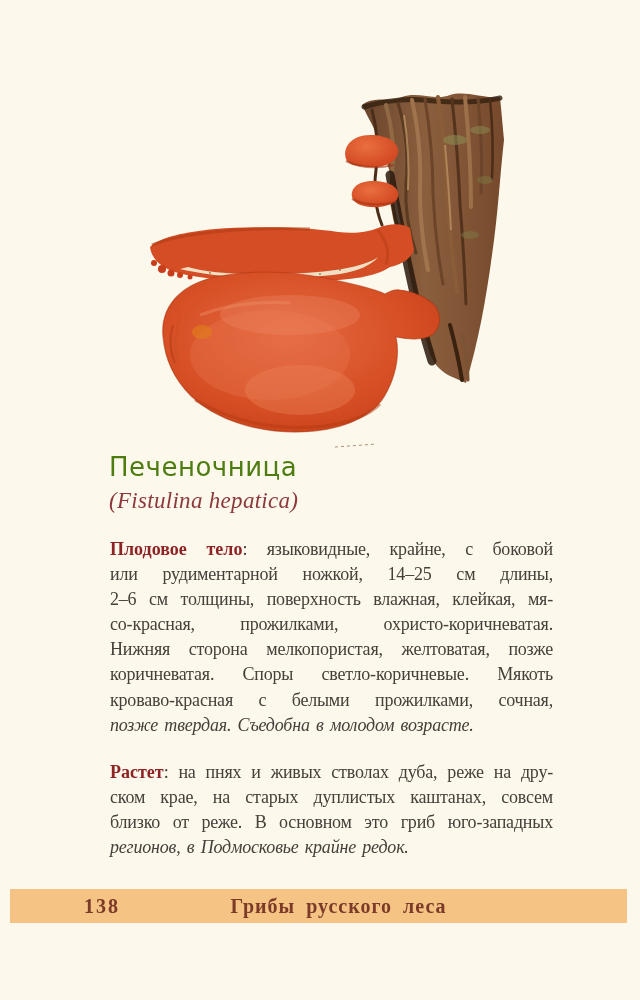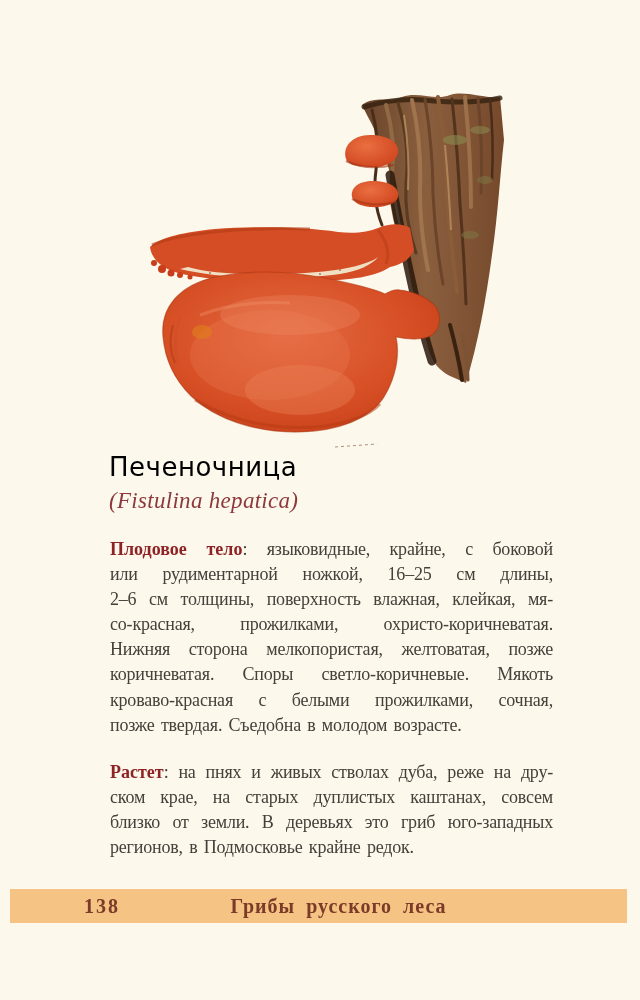--- a/index.html
+++ b/index.html
@@ -9,37 +9,37 @@
     background:#fcf8ec;
     font-family:"Liberation Serif","DejaVu Serif",serif;
   }
   
   .illus{position:absolute;left:140px;top:85px;width:380px;height:370px;}
   
   .title-block{position:absolute;left:109px;top:452px;width:450px;}
   .species-title{
     font-family:"DejaVu Sans","Liberation Sans",sans-serif;
     font-size:26px;line-height:31px;font-weight:400;
-    color:#000000;letter-spacing:.5px;
+    color:#4d7c0f;letter-spacing:.5px;
   }
   .species-latin{
     font-size:23px;line-height:27px;font-style:italic;font-weight:500;
     color:#8d393c;margin-top:4px;letter-spacing:.3px;
   }
   
   .body-text{
     position:absolute;left:110px;top:537px;width:443px;
     font-size:18px;line-height:25.1px;color:#45403a;letter-spacing:-0.2px;
   }
   .para2{margin-top:22px;}
   .pline{
     white-space:nowrap;width:443px;
     text-align:justify;text-align-last:justify;
   }
-  .pline.last{text-align-last:left;word-spacing:2px;}
+  .pline.last{text-align-last:left;word-spacing:2px;font-style:italic;}
   .lead{color:#8e2325;font-weight:bold;letter-spacing:0;}
   
   .footer-band{
     position:absolute;left:10px;right:13px;top:889px;height:34px;
     background:#f5c383;
     color:#7c3a28;font-weight:bold;font-size:20px;
   }
   .page-number{
     position:absolute;left:74px;top:50%;transform:translateY(-50%);
     letter-spacing:2px;
@@ -156,32 +156,32 @@
   </svg>
 
   <div class="title-block">
     <div class="species-title">Печеночница</div>
     <div class="species-latin">(Fistulina hepatica)</div>
   </div>
 
   <div class="body-text">
     <div class="para">
       <div class="pline"><span class="lead">Плодовое тело</span><span>: языковидные, крайне, с боковой</span></div>
-      <div class="pline">или рудиментарной ножкой, 16–25 см длины,</div>
+      <div class="pline">или рудиментарной ножкой, 14–25 см длины,</div>
       <div class="pline">2–6 см толщины, поверхность влажная, клейкая, мя-</div>
       <div class="pline">со-красная, прожилками, охристо-коричневатая.</div>
       <div class="pline">Нижняя сторона мелкопористая, желтоватая, позже</div>
       <div class="pline">коричневатая. Споры светло-коричневые. Мякоть</div>
       <div class="pline">кроваво-красная с белыми прожилками, сочная,</div>
       <div class="pline last">позже твердая. Съедобна в молодом возрасте.</div>
     </div>
     <div class="para para2">
       <div class="pline"><span class="lead">Растет</span><span>: на пнях и живых стволах дуба, реже на дру-</span></div>
       <div class="pline">ском крае, на старых дуплистых каштанах, совсем</div>
-      <div class="pline">близко от земли. В деревьях это гриб юго-западных</div>
+      <div class="pline">близко от реже. В основном это гриб юго-западных</div>
       <div class="pline last">регионов, в Подмосковье крайне редок.</div>
     </div>
   </div>
 
   <div class="footer-band">
     <span class="page-number">138</span>
     <span class="book-title">Грибы русского леса</span>
   </div>
 
 </div>

